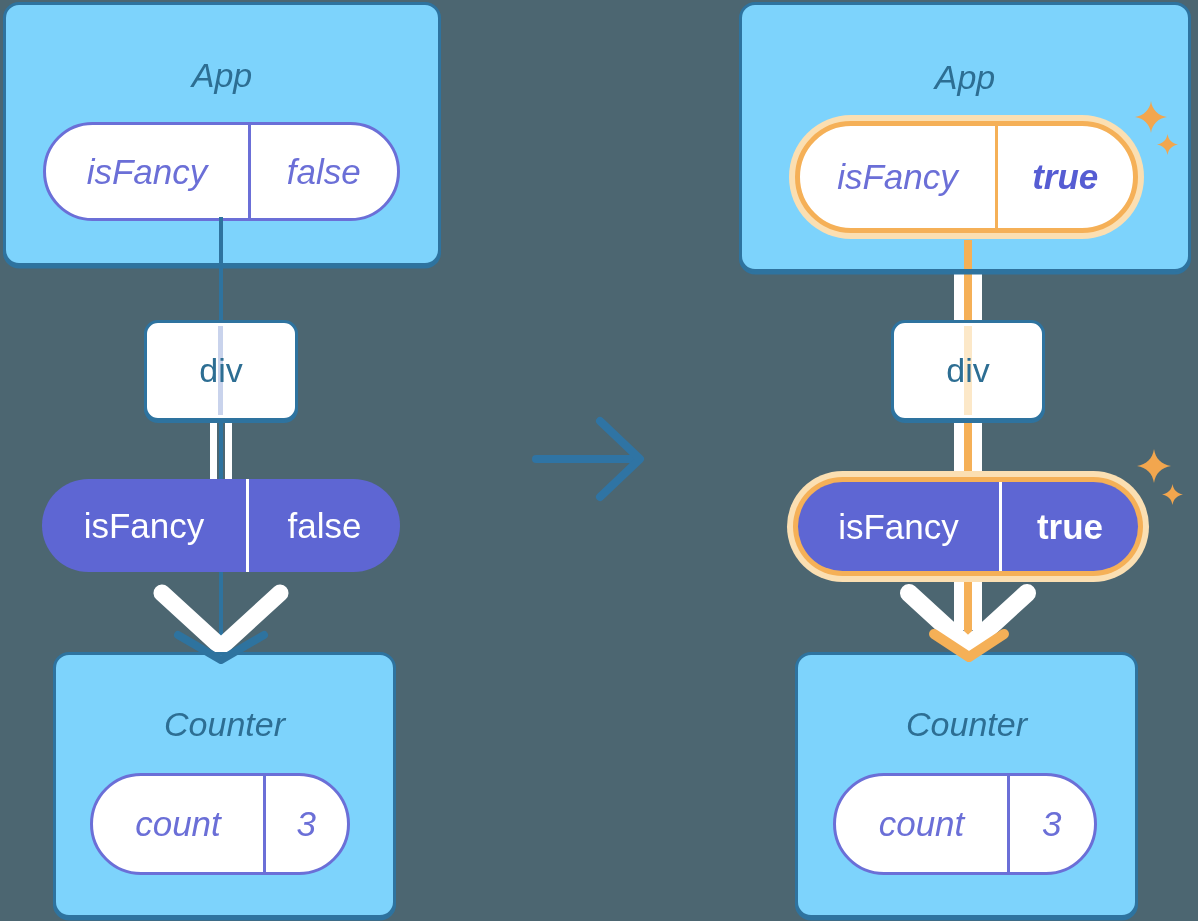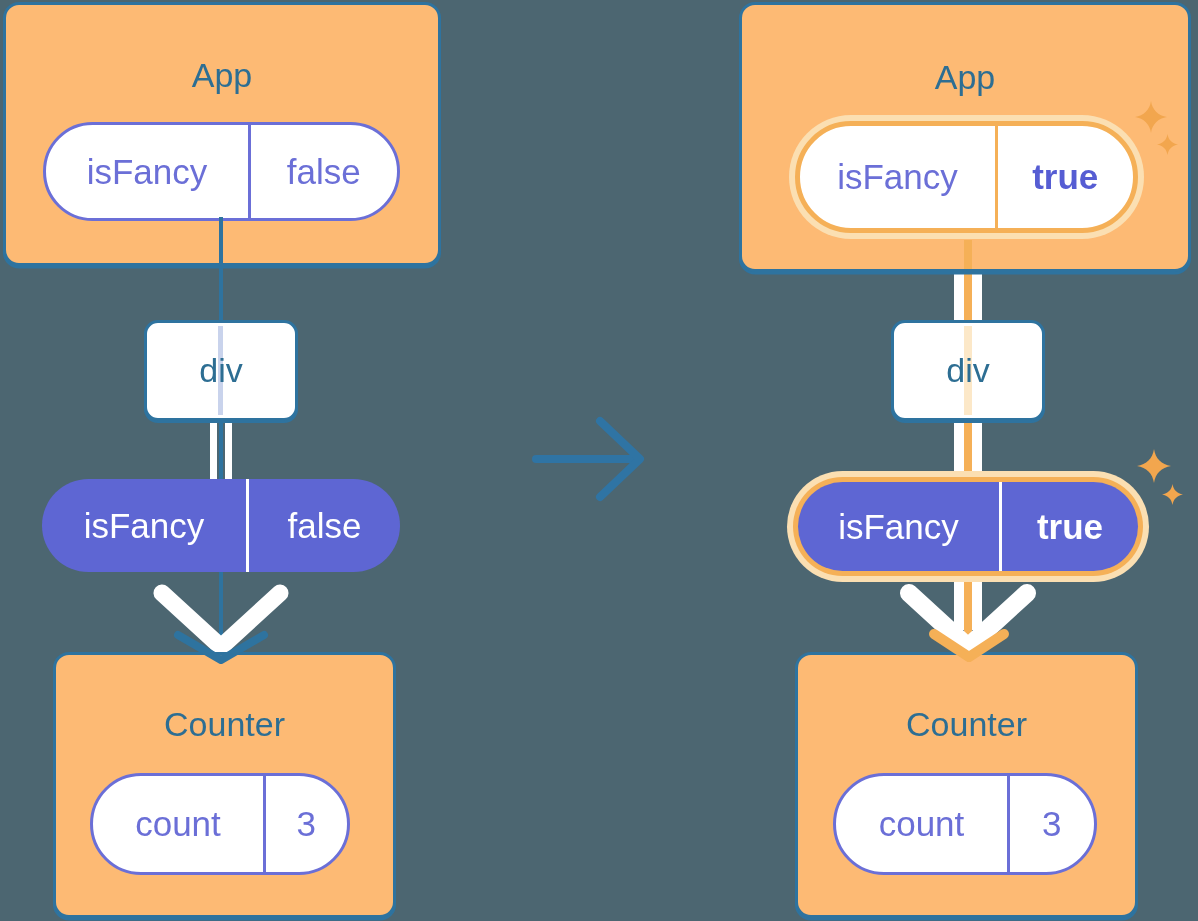--- a/index.html
+++ b/index.html
@@ -2,22 +2,22 @@
 <html><head>
 <meta charset="utf-8">
 <style>
   html,body{margin:0;padding:0;background:#4C6671;}
   *{box-sizing:border-box;}
   .stage{
     position:relative;width:1198px;height:921px;background:#4C6671;
     font-family:"Liberation Sans",sans-serif;overflow:hidden;
   }
   .card{
-    position:absolute;background:#fdba74;border:3px solid #2E739F;
-    border-radius:16px;box-shadow:0 2.5px 0 0 #2E739F;
+    position:absolute;background:#7dd3fc;border:3px solid #2E739F;
+    border-radius:16px;box-shadow:0 2.5px 0 0 #2E739F;font-style:italic;
   }
   .node-title{
     position:absolute;left:0;width:100%;text-align:center;
     font-size:34px;font-weight:500;color:#2D6E93;
   }
   .pill{
     position:absolute;display:flex;align-items:stretch;overflow:hidden;
   }
   .pill .cell{
     display:flex;align-items:center;justify-content:center;

